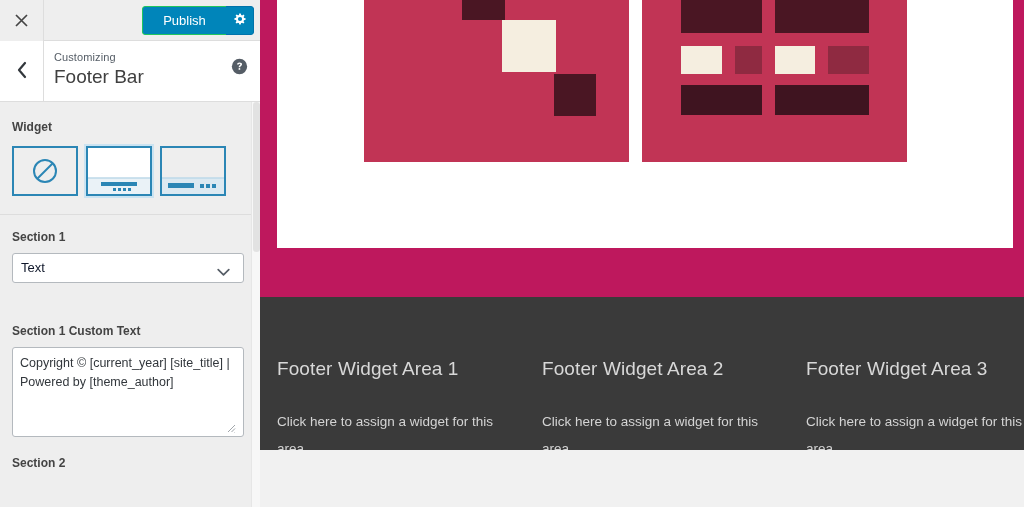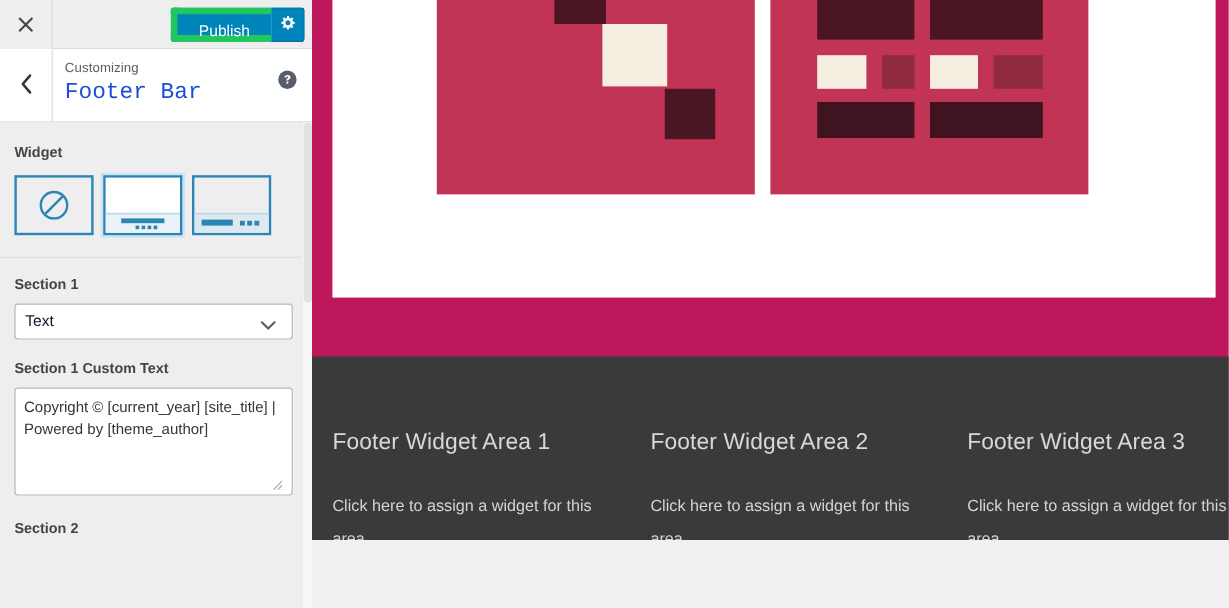--- a/index.html
+++ b/index.html
@@ -34,21 +34,21 @@
     border: none; border-right: 1px solid #ddd;
     display: flex; align-items: center; justify-content: center;
     cursor: pointer; padding: 0;
   }
   .close-btn svg { display: block; }
   .publish-btn {
     position: absolute; right: 34px; top: 6px;
     height: 29px; min-width: 84px;
     background: #0085ba;
     color: #fff;
-    border: 6px solid #22c55e;
+    border: 1px solid #22c55e;
     border-radius: 3px;
     font-size: 13px; font-family: "Liberation Sans", sans-serif;
     line-height: 27px; text-align: center;
     padding: 0 4px; cursor: pointer;
   }
   .gear-btn {
     position: absolute; right: 6px; top: 6px;
     width: 28px; height: 29px;
     background: #0085ba;
     border: 1px solid #0073aa; border-left: none;
@@ -81,22 +81,22 @@
     cursor: pointer; padding: 0;
   }
   .header-titles {
     position: absolute; left: 54px; top: 9px;
   }
   .preview-note {
     font-size: 11px; color: #555d66; line-height: 14px;
     letter-spacing: 0.1px;
   }
   .panel-title {
-    font-size: 19px; color: #1d4ed8; line-height: 26px;
-    font-weight: normal; margin: 0; font-family: Liberation Mono, monospace;
+    font-size: 19px; color: #404040; line-height: 26px;
+    font-weight: normal; margin: 0;
   }
   .help-btn {
     position: absolute; right: 12px; top: 17px;
     width: 17px; height: 17px;
     background: none; border: none; padding: 0; cursor: pointer;
   }
 
   
   .cust-body {
     position: absolute; top: 102px; left: 0;
@@ -142,21 +142,21 @@
     appearance: none; -webkit-appearance: none;
     font-family: "Liberation Sans", sans-serif;
     cursor: pointer;
   }
   .sel-chevron {
     position: absolute; right: 9px; top: 10px;
     pointer-events: none;
   }
 
   
-  .text-control { padding-top: 16px; }
+  .text-control { padding-top: 4px; margin-top: 36px; }
   .ta-wrap { position: relative; margin-top: 8px; }
   .ta {
     width: 232px; height: 90px;
     border: 1px solid #b4b9be;
     border-radius: 3px;
     background: #fff;
     font-size: 12.5px; color: #32373c;
     line-height: 19px;
     padding: 6px 7px;
     resize: none;

